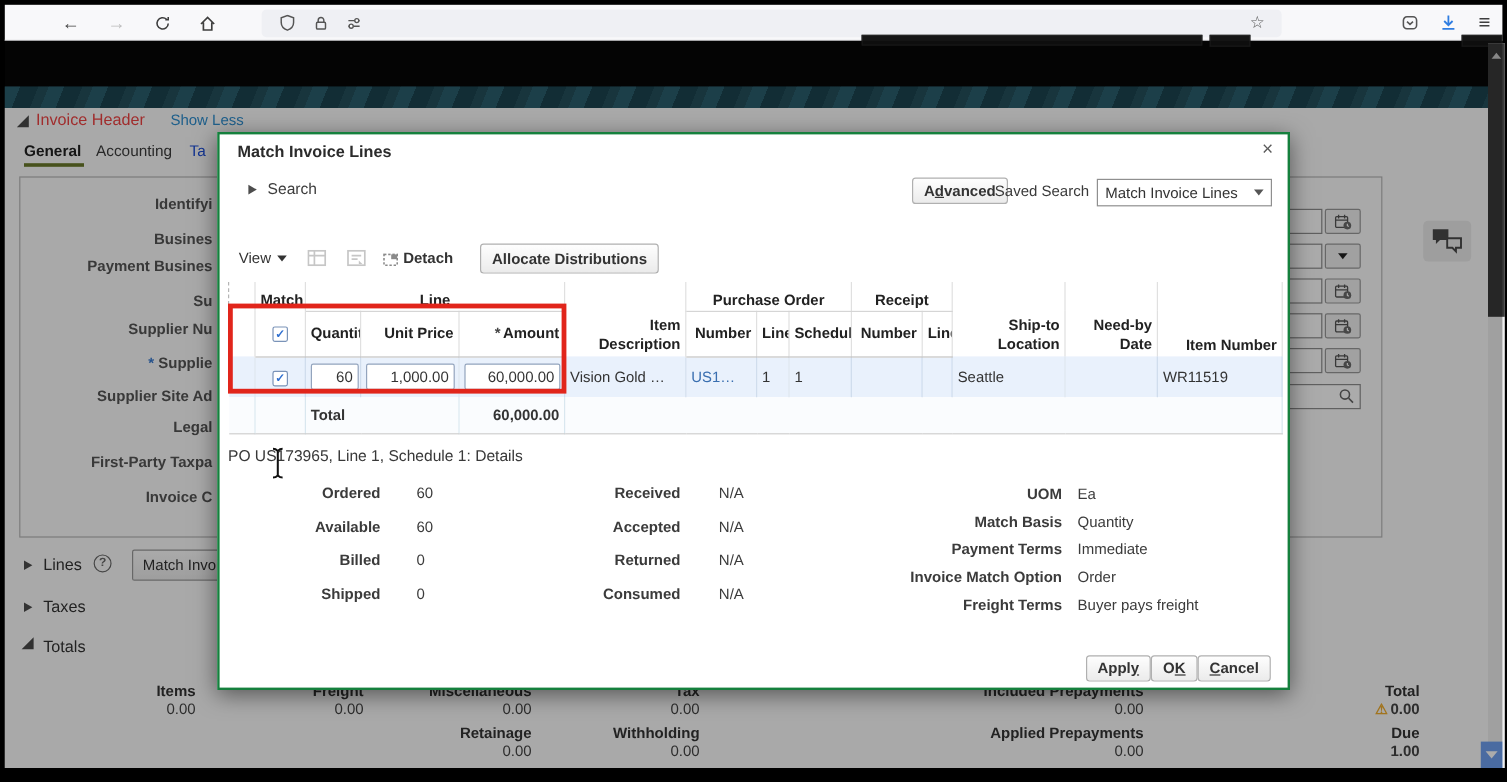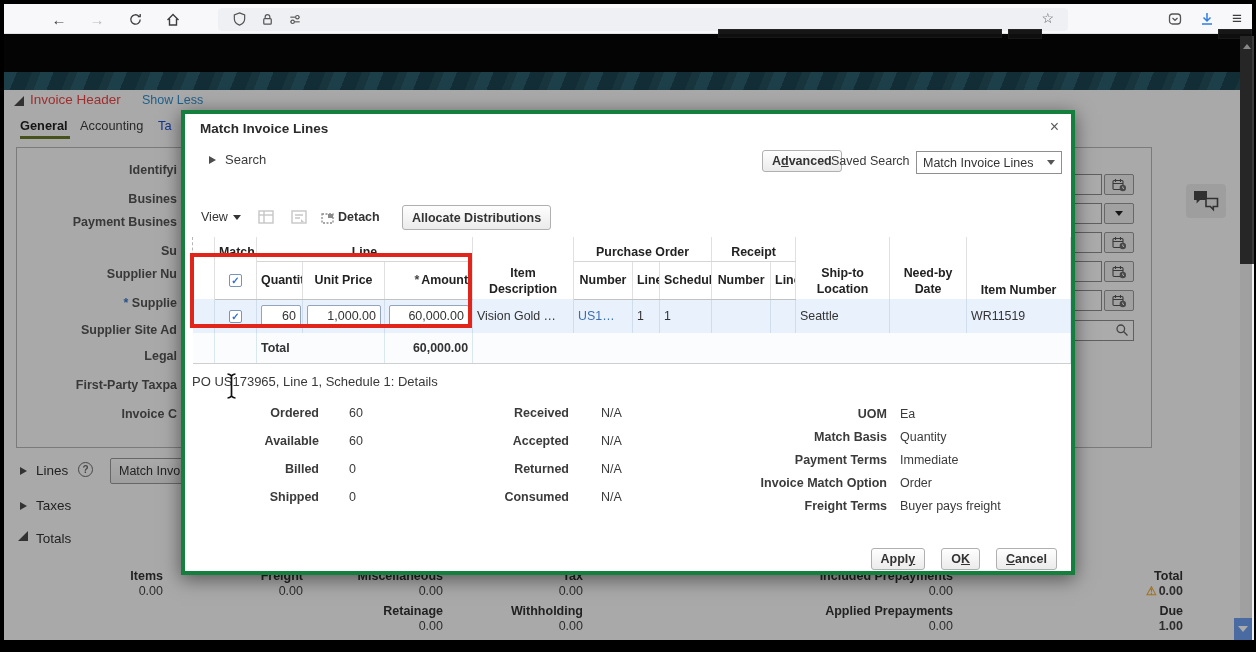--- a/index.html
+++ b/index.html
@@ -29,30 +29,30 @@
   .help{display:inline-flex;width:15px;height:15px;border:1.4px solid #6a6a6a;border-radius:50%;color:#6a6a6a;font-size:10px;font-weight:bold;align-items:center;justify-content:center}
   .help::after{content:"?"}
   .btn-gray{background:linear-gradient(#fefefe,#ececec);border:1px solid #9a9a9a;border-radius:2px;font-size:12.5px;color:#333}
   .tot-col{position:absolute;top:479px;text-align:right}
   .tot-label{font-weight:bold;font-size:12.5px;color:#333;height:15px;white-space:nowrap}
   .tot-value{font-size:12.5px;color:#444;height:15px}
   .gap2{margin-top:5px}
   .warn::before{content:"⚠";color:#f0ad2e;font-size:12px;margin-right:2px}
   
   .dim{position:absolute;left:4px;top:34px;width:1248px;height:606px;background:rgba(0,0,0,0.33);z-index:5}
-  .dialog{position:absolute;left:181px;top:110px;width:894px;height:465px;background:#fff;border:4px solid #15803d;box-shadow:0 4px 18px rgba(0,0,0,0.5);z-index:10;font-size:12.5px;color:#333}
+  .dialog{position:absolute;left:181px;top:110px;width:894px;height:465px;background:#fff;border:2px solid #15803d;box-shadow:0 4px 18px rgba(0,0,0,0.5);z-index:10;font-size:12.5px;color:#333}
   .dlg-title{position:absolute;left:15px;top:7px;font-size:13.5px;font-weight:bold;color:#2b2b2b}
   .dlg-close{position:absolute;right:12px;top:4px;font-size:16px;color:#5a5a5a;cursor:pointer}
   .btn{background:linear-gradient(#fefefe,#ebebeb);border:1px solid #b0b0b0;border-radius:3px;font-weight:bold;font-size:12.5px;color:#333;padding:3px 9px;height:22px;display:inline-flex;align-items:center}
   .key{text-decoration:underline}
   .select-box{position:absolute;left:731px;top:37px;width:146px;height:23px;border:1px solid #8f8f8f;background:#fff;display:flex;align-items:center;padding:0 6px;font-size:12.5px;color:#333}
   .select-box .tri-dn{position:absolute;right:6px;border-top-color:#555}
   
   table.match{position:absolute;left:7px;top:123px;width:878px;border-collapse:collapse;table-layout:fixed;font-size:12.4px}
-  table.match th{font-weight:bold;color:#222;padding:2px 4px;text-align:center;overflow:hidden;white-space:nowrap;border-right:1px solid #e0e0e0;background:#fff}
+  table.match th{font-weight:bold;color:#222;padding:2px 4px;text-align:right;overflow:hidden;white-space:nowrap;border-right:1px solid #e0e0e0;background:#fff}
   table.match th.grp{text-align:center;border-bottom:1px solid #d5d5d5}
   table.match th.two{white-space:normal;line-height:1.25}
   table.match tr.h1 th{height:24px;vertical-align:bottom}
   table.match tr.h2 th{height:38px;vertical-align:middle;border-bottom:1px solid #c2c2c2}
   table.match td{padding:2px 4px;overflow:hidden;white-space:nowrap}
   tr.data td{background:#e9f1fc;height:34px;border-right:1px solid rgba(150,180,215,.45)}
   td.handle{background:#d9dde2;border-right:1px solid #c2c8d0}
   th.handle{border-left:1px dashed #b5b5b5;background:#fff}
   tr.total td{background:#fafcfe;height:30px;border-bottom:1px solid #cfcfcf;border-right:1px solid rgba(160,195,215,.4)}
   td.handle-total{background:#f0f0f0}
@@ -448,21 +448,21 @@
       <div class="det-row" style="height:23px">
           <span class="det-label" style="width:162px">Invoice Match Option</span>
           <span class="det-value" style="margin-left:13px">Order</span>
         </div>
       <div class="det-row" style="height:23px">
           <span class="det-label" style="width:162px">Freight Terms</span>
           <span class="det-value" style="margin-left:13px">Buyer pays freight</span>
         </div>
     </div>
 
-    <div class="abs" style="right:14px;top:434px;display:flex;gap:16px">
+    <div class="abs" style="right:14px;top:434px;display:flex;gap:0">
       <button class="btn">
           <span>Appl</span>
           <span class="key">y</span>
           <span></span>
         </button>
       <button class="btn">
           <span>O</span>
           <span class="key">K</span>
           <span></span>
         </button>

